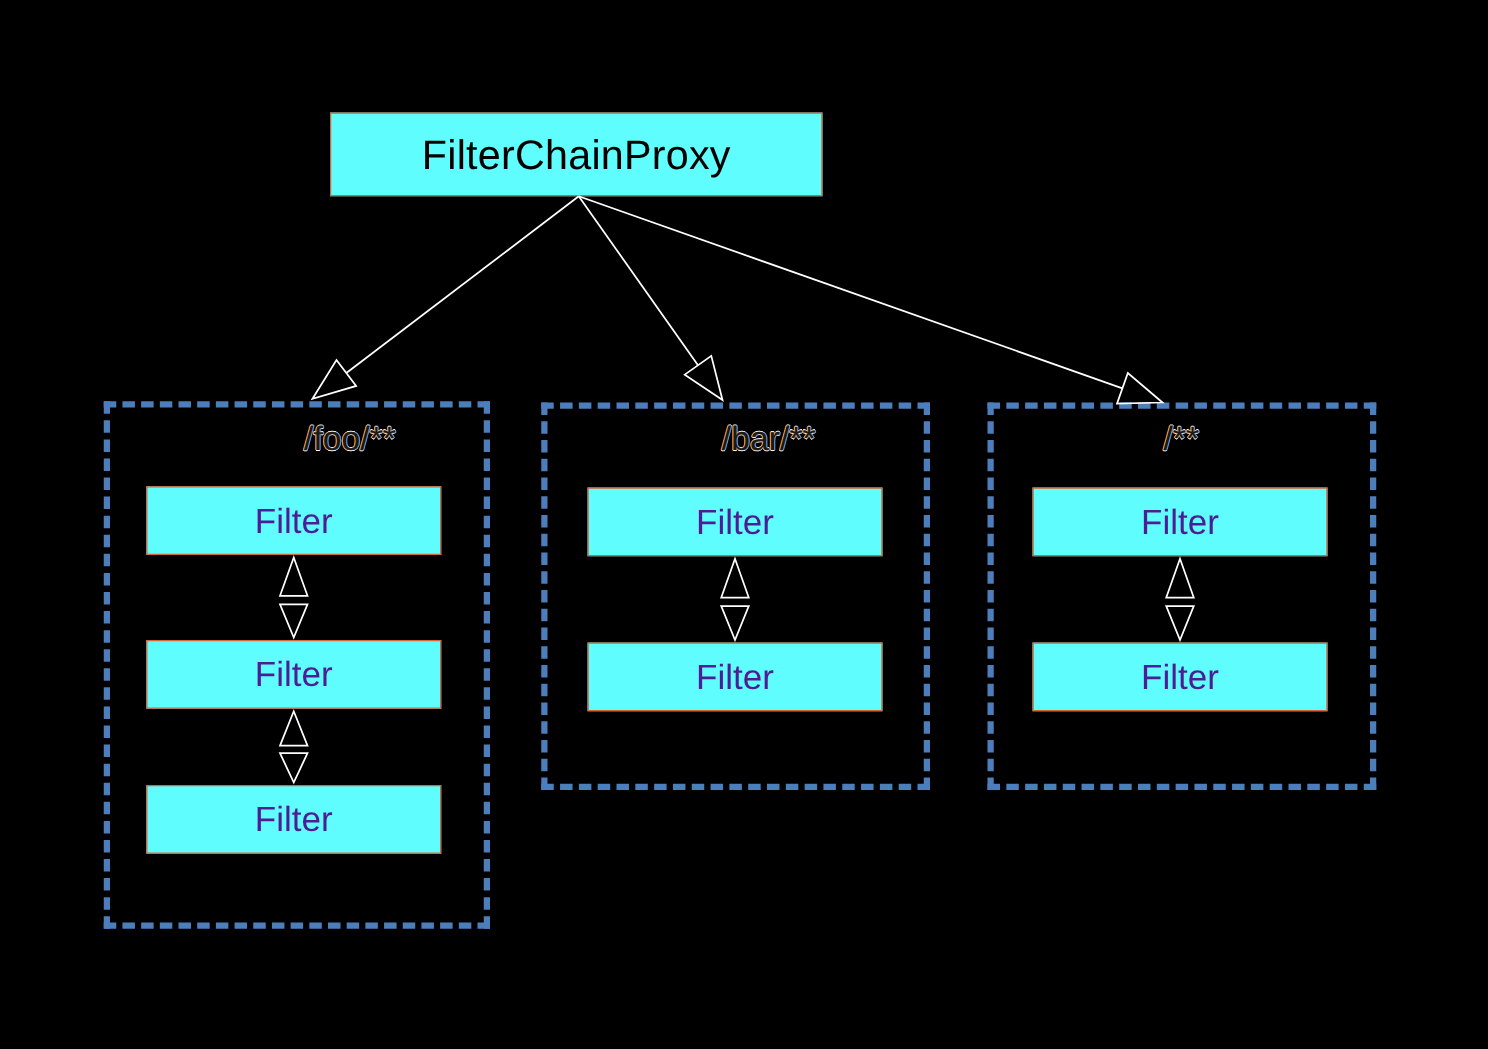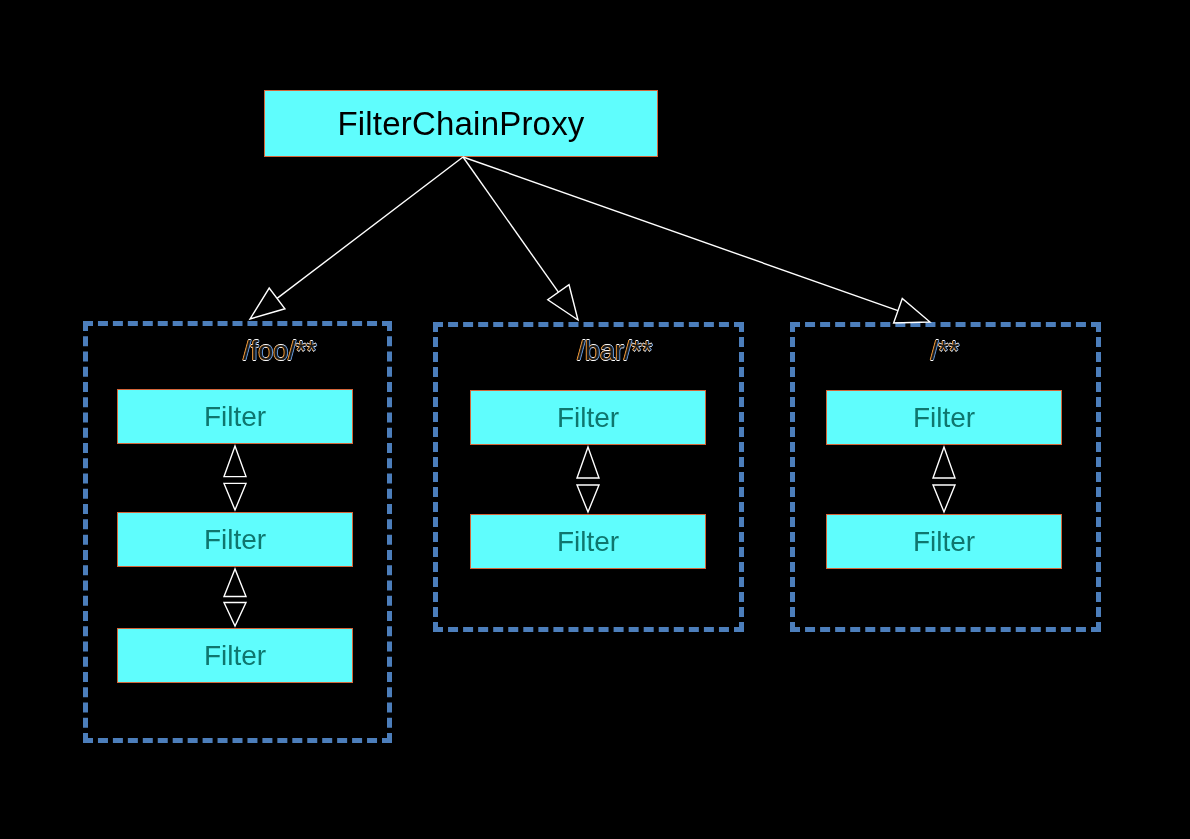--- a/index.html
+++ b/index.html
@@ -35,21 +35,21 @@
   }
   .node-label {
     font-size: 33px;
     line-height: 1;
     color: #000000;
     letter-spacing: 0.2px;
   }
   .filter-label {
     font-size: 28px;
     line-height: 1;
-    color: #0f766e;
+    color: #4c1d95;
   }
   .chain-group {
     position: absolute;
     border: 5px dashed #4C7EBB;
     box-sizing: border-box;
     background: transparent;
   }
   .group-label {
     position: absolute;
     font-size: 27px;

